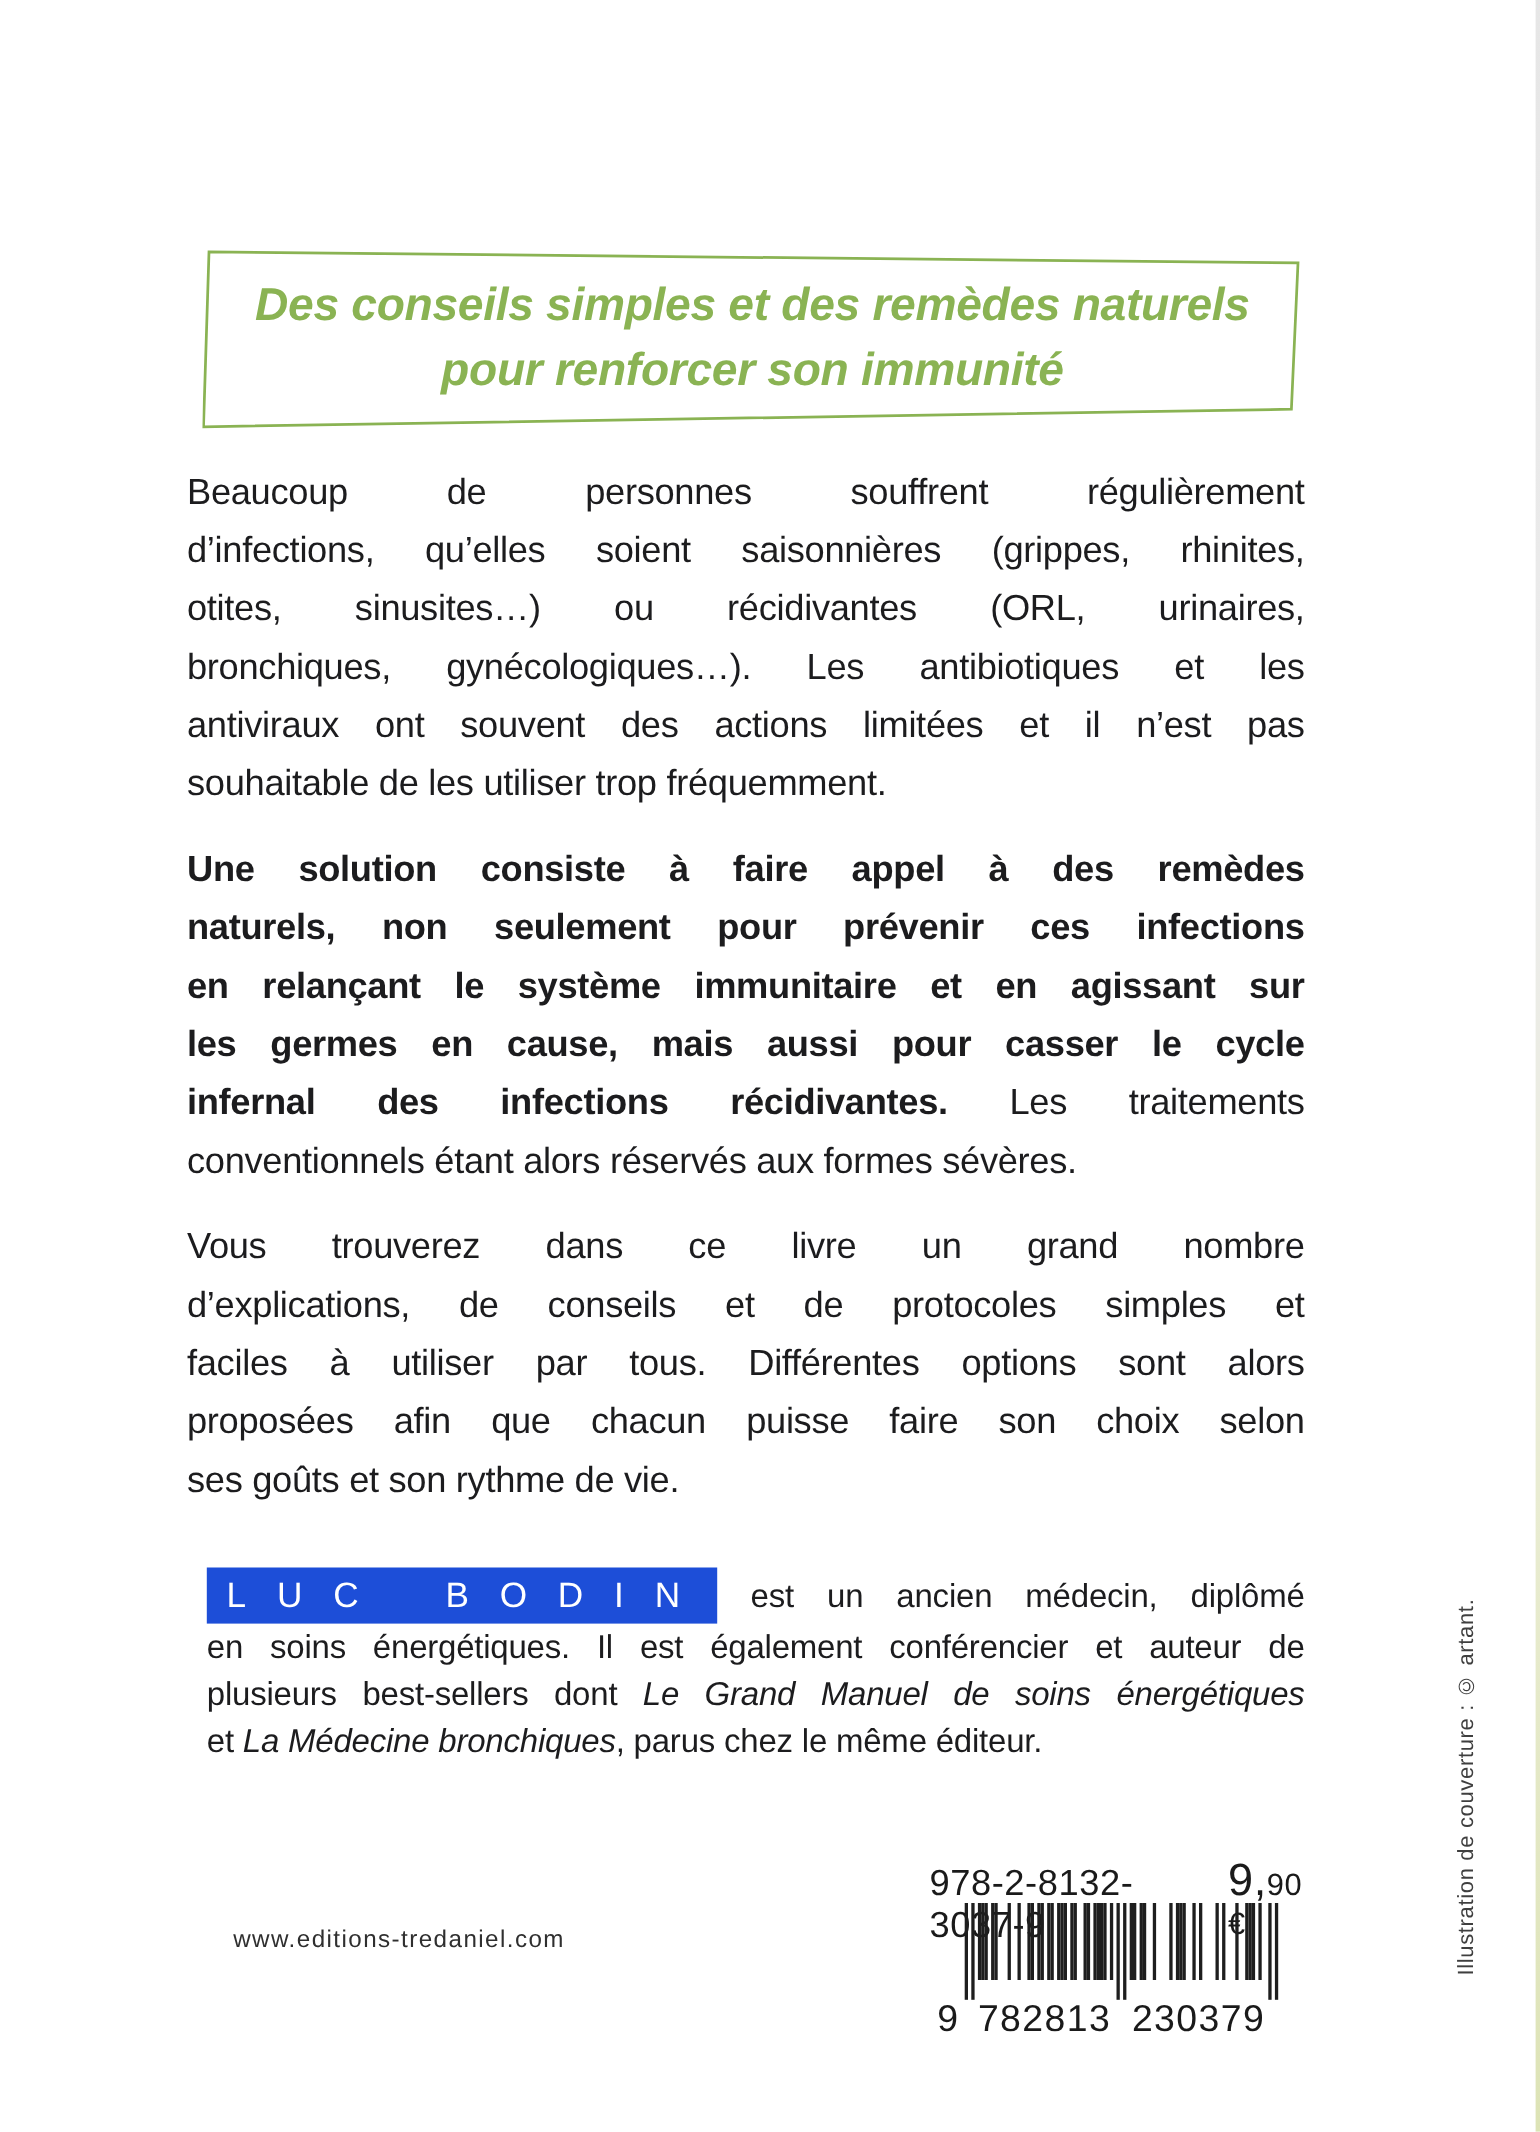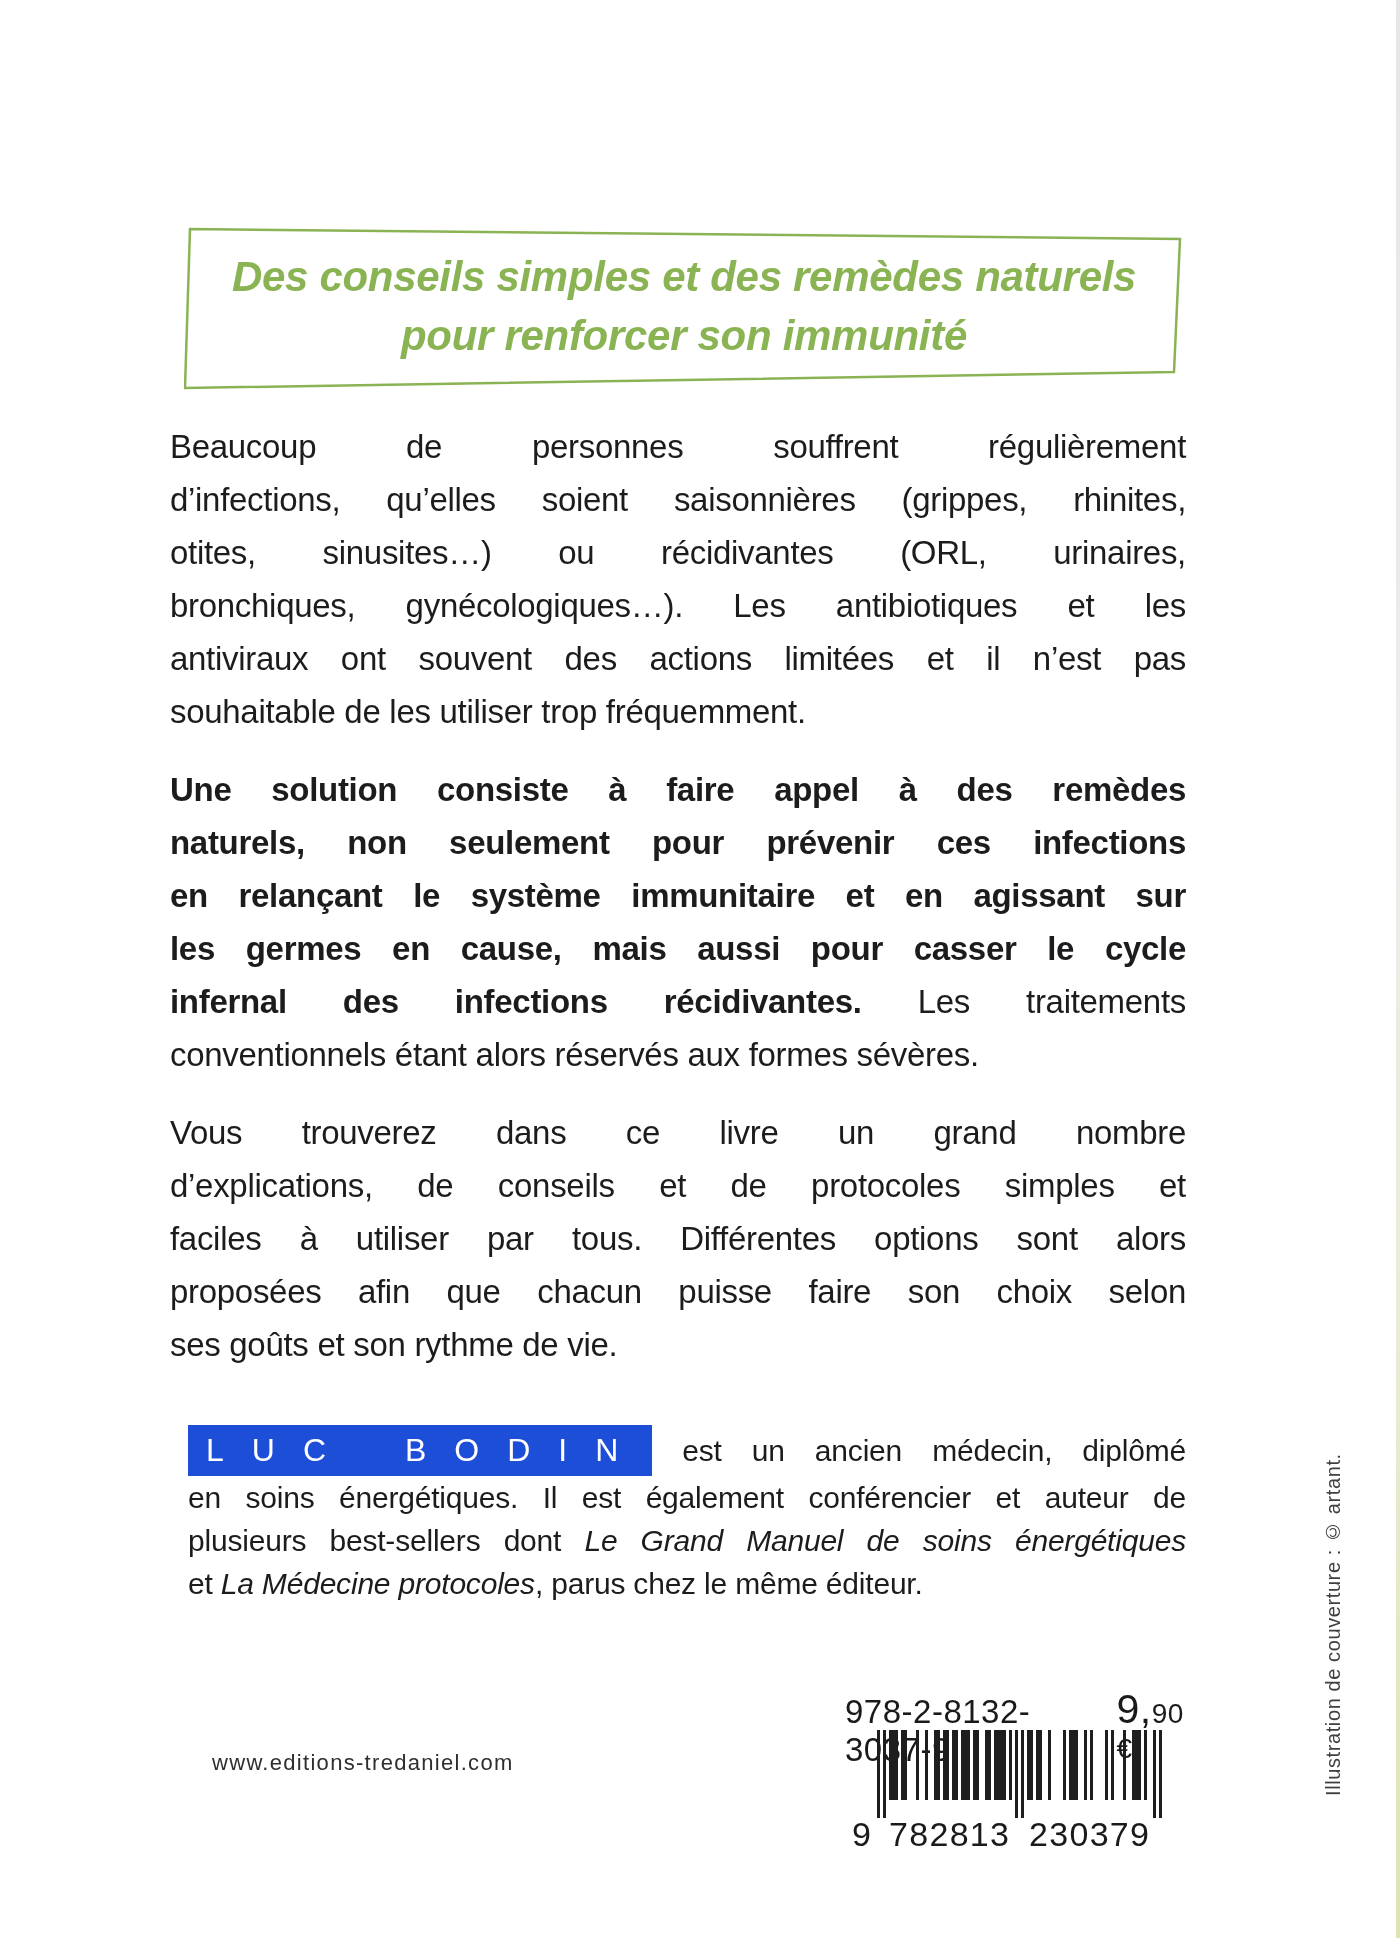--- a/index.html
+++ b/index.html
@@ -84,21 +84,21 @@
       <div class="line j"><span>Vous trouverez dans ce livre un grand nombre</span></div>
       <div class="line j"><span>d’explications, de conseils et de protocoles simples et</span></div>
       <div class="line j"><span>faciles à utiliser par tous. Différentes options sont alors</span></div>
       <div class="line j"><span>proposées afin que chacun puisse faire son choix selon</span></div>
       <div class="line"><span>ses goûts et son rythme de vie.</span></div>
     </div>
   <div class="para author">
       <div class="line j"><span class="namebox">LUC BODIN</span><span> est un ancien médecin, diplômé</span></div>
       <div class="line j"><span>en soins énergétiques. Il est également conférencier et auteur de</span></div>
       <div class="line j"><span>plusieurs best-sellers dont </span><span class="i">Le Grand Manuel de soins énergétiques</span></div>
-      <div class="line"><span>et </span><span class="i">La Médecine protocoles</span><span>, parus chez le même éditeur.</span></div>
+      <div class="line"><span>et </span><span class="i">La Médecine bronchiques</span><span>, parus chez le même éditeur.</span></div>
     </div>
 </div>
 
 <div class="website">www.editions-tredaniel.com</div>
 
 <div class="isbn-row">
   <span class="isbn">978-2-8132-3037-9</span>
   <span class="price">9,90 €</span>
 </div>
 

